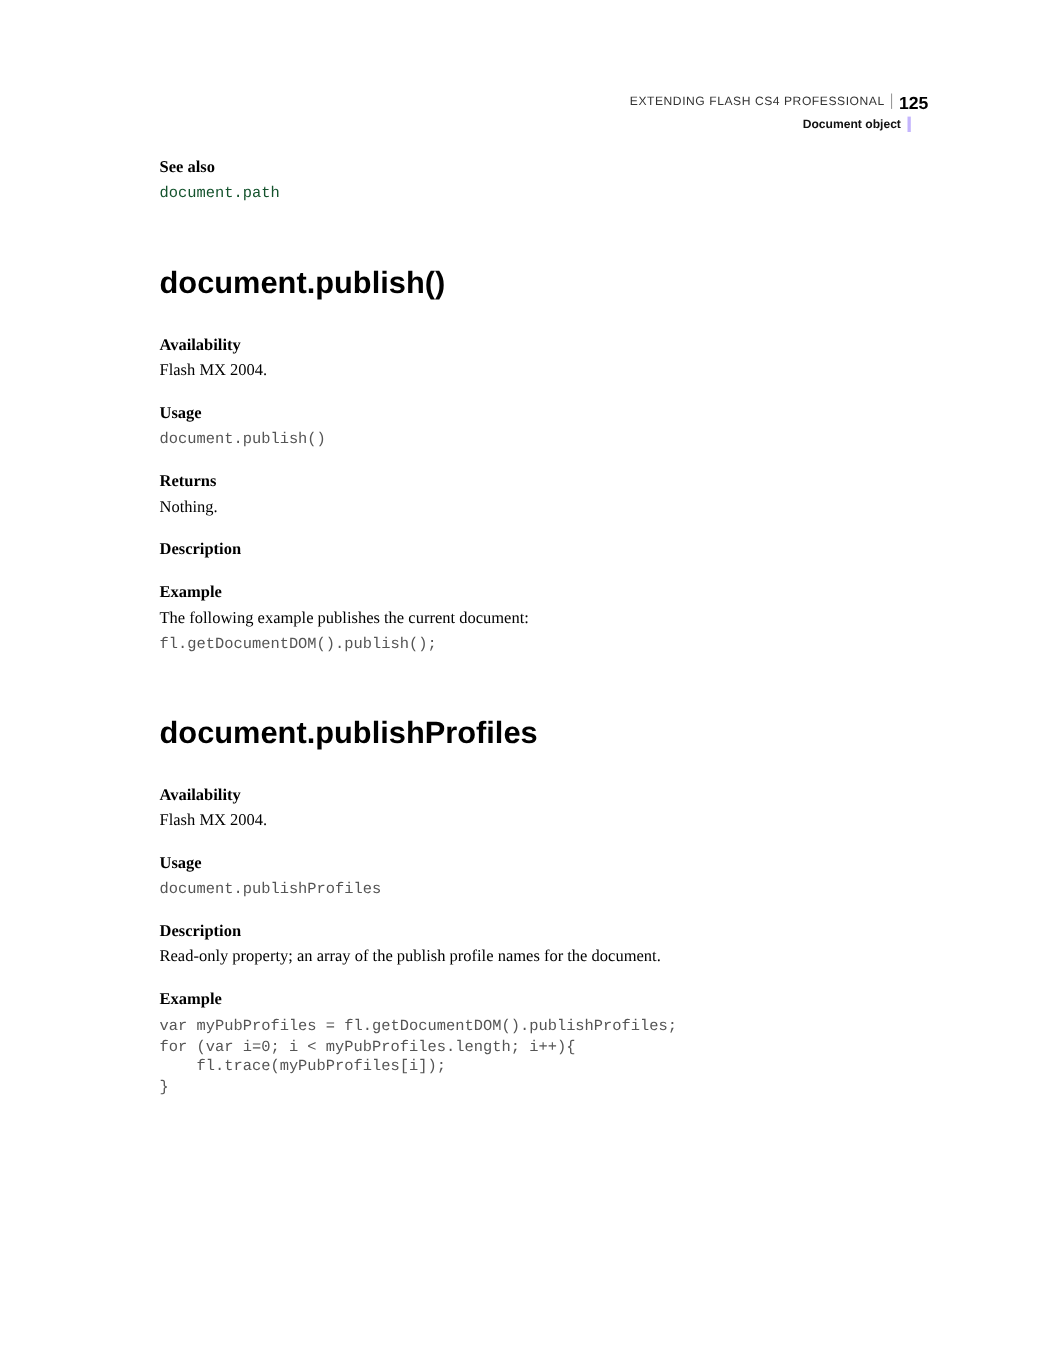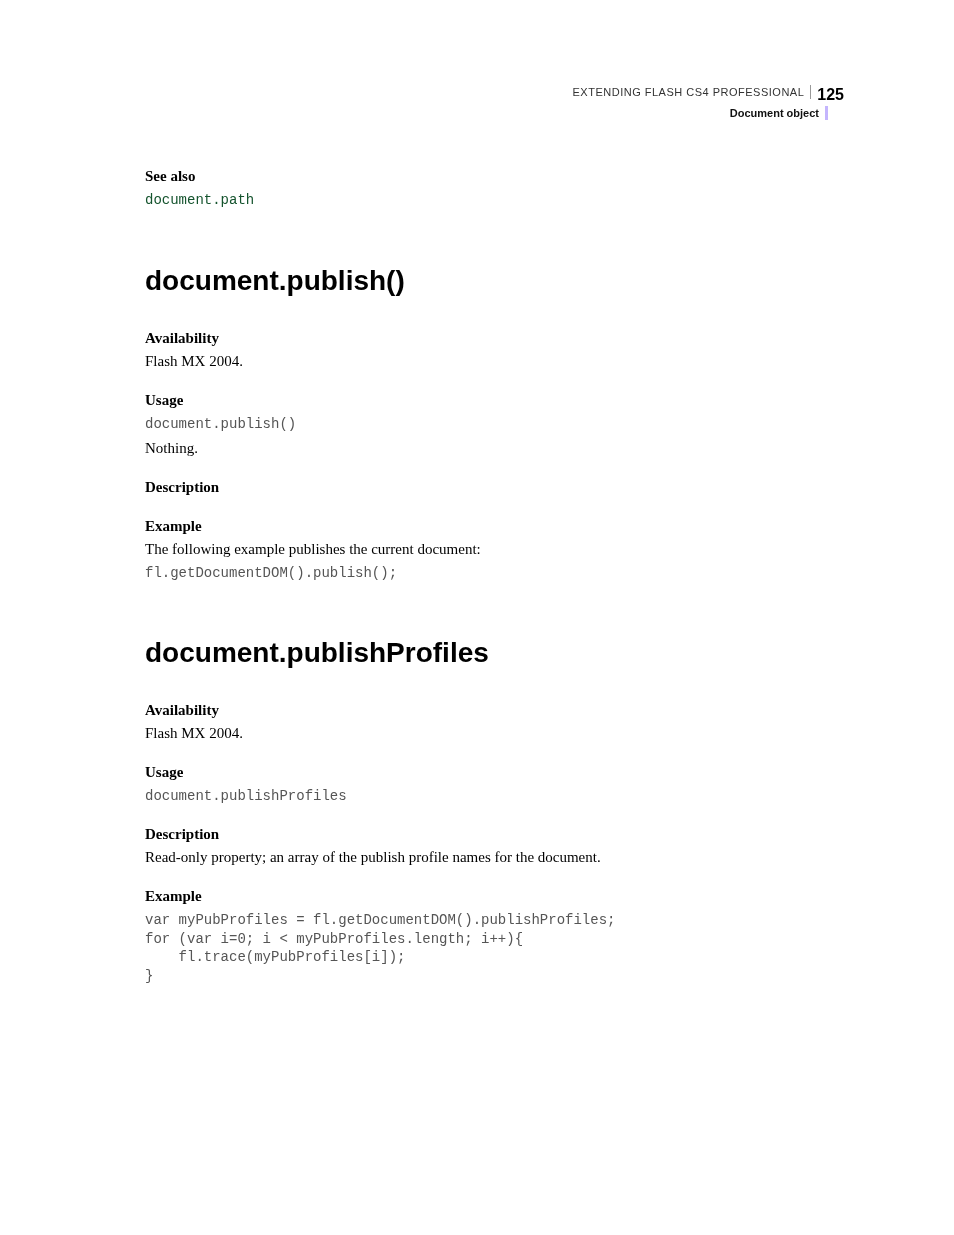--- a/index.html
+++ b/index.html
@@ -9,21 +9,21 @@
     color: #000;
     margin: 0;
     padding: 0;
     background: #fff;
   }
   .page {
     width: 954px;
     height: 1235px;
     position: relative;
     box-sizing: border-box;
-    padding: 88px 110px 60px 145px;
+    padding: 36px 110px 60px 145px;
   }
   .header {
     position: absolute;
     top: 85px;
     right: 110px;
     text-align: right;
     font-family: "Myriad Pro", "Helvetica Neue", Arial, sans-serif;
     font-size: 11px;
     line-height: 1.3;
   }
@@ -45,21 +45,21 @@
   }
   .header-chapter {
     font-weight: bold;
     padding-right: 6px;
     border-right: 3px solid #c4b5fd;
     display: inline-block;
     margin-right: 16px;
     color: #111;
   }
   .content {
-    margin-top: 78px;
+    margin-top: 106px;
   }
   .section-label {
     font-weight: bold;
     margin-top: 18px;
     margin-bottom: 2px;
     font-size: 15px;
   }
   .link {
     font-family: "Courier New", Courier, monospace;
     color: #14532d;
@@ -107,20 +107,21 @@
 
     <div class="h1">document.publish()</div>
 
     <div class="section-label">Availability</div>
     <div class="body-text">Flash MX 2004.</div>
 
     <div class="section-label">Usage</div>
     <div class="code">document.publish()</div>
 
 
+    <div class="section-label">Returns</div>
     <div class="body-text">Nothing.</div>
 
     <div class="section-label">Description</div>
 
     <div class="section-label">Example</div>
     <div class="body-text">The following example publishes the current document:</div>
     <div class="code">fl.getDocumentDOM().publish();</div>
 
     <div class="h1">document.publishProfiles</div>
 

